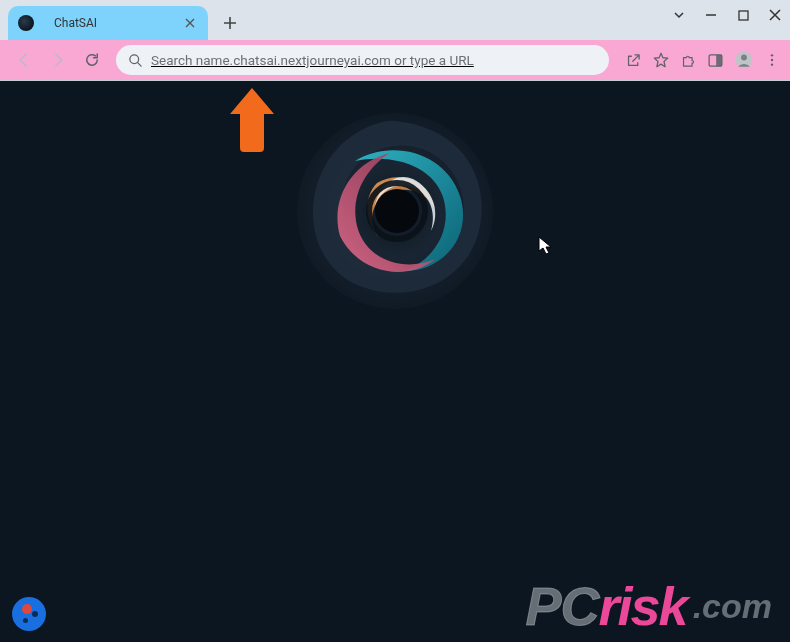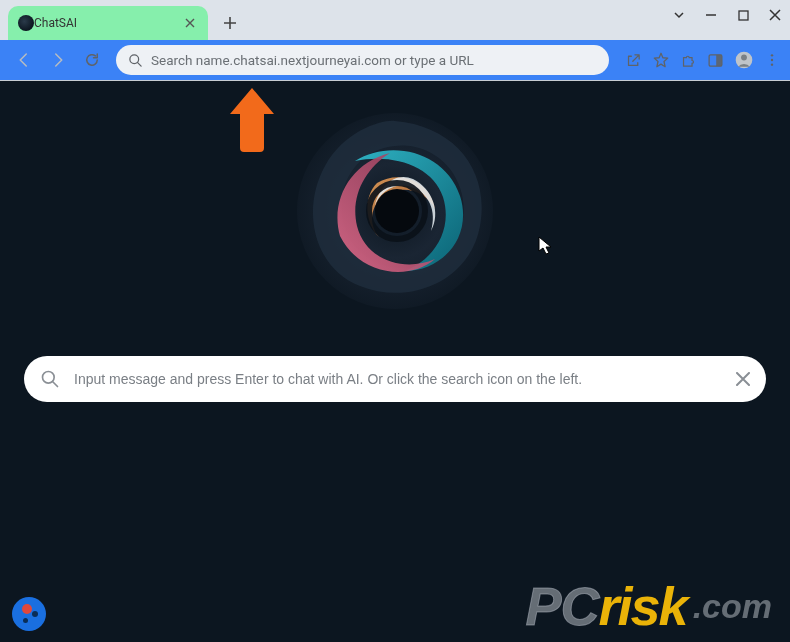--- a/index.html
+++ b/index.html
@@ -22,26 +22,26 @@
 .titlebar {
   display: flex;
   align-items: flex-end;
   height: 40px;
   padding: 6px 8px 0 8px;
   position: relative;
 }
 .tab {
   display: flex;
   align-items: center;
-  background: #86efac;
+  background: #7dd3fc;
   border-radius: 10px 10px 0 0;
   height: 34px;
   padding: 0 10px;
   min-width: 200px;
-  gap: 0;
+  gap: 20px;
   position: relative;
 }
 .tab .favicon {
   width: 16px; height: 16px;
   border-radius: 50%;
   background: radial-gradient(circle at 40% 40%, #2a3a4a 0%, #0c1620 70%);
   flex-shrink: 0;
 }
 .tab .tab-title {
   font-size: 12px;
@@ -83,24 +83,25 @@
   display: flex;
   align-items: center; justify-content: center;
   color: #333;
   cursor: pointer;
 }
 
 
 .toolbar {
   display: flex;
   align-items: center;
-  background: #3b82f6;
+  background: #f9a8d4;
   height: 40px;
   padding: 5px 10px;
   gap: 6px;
+  text-decoration: underline;
 }
 .nav-btn {
   width: 28px; height: 28px;
   display: flex;
   align-items: center; justify-content: center;
   color: #5f6368;
   border-radius: 50%;
   cursor: pointer;
 }
 .nav-btn.disabled { color: #b8bcc0; cursor: default; }
@@ -233,21 +234,21 @@
   font-weight: 700;
   font-size: 54px;
   color: rgba(210, 215, 222, 0.45);
   -webkit-text-stroke: 1px rgba(180,186,195,0.5);
   letter-spacing: -1px;
 }
 .watermark .risk {
   font-style: italic;
   font-weight: 700;
   font-size: 54px;
-  color: #eab308;
+  color: #ec4899;
   letter-spacing: -2px;
 }
 .watermark .com {
   font-style: italic;
   font-weight: 700;
   font-size: 34px;
   color: rgba(210, 215, 222, 0.45);
   margin-left: 6px;
 }
 
@@ -411,36 +412,20 @@
         <path d="M82 72 C105 58 135 70 140 98 C132 82 112 74 94 82 C76 90 72 112 84 126 C70 112 68 86 82 72 Z" fill="url(#lg-orange)" opacity="0.9"></path>
 
         <path d="M118 68 C138 78 146 102 136 120 C142 100 134 82 116 76 C100 71 86 80 80 94 C84 76 100 60 118 68 Z" fill="#e8f0f5" opacity="0.85"></path>
 
         <circle cx="102" cy="100" r="22" fill="#05090e"></circle>
         <circle cx="102" cy="100" r="28" fill="none" stroke="#0a1118" stroke-width="6" opacity="0.9"></circle>
       </svg>
     </div>
   </div>
 
-  <div class="page-search-wrap">
-    <div class="page-search">
-      <span class="ps-icon">
-        <svg width="20" height="20" viewBox="0 0 24 24">
-            <circle cx="10" cy="10" r="7" stroke="currentColor" stroke-width="2" fill="none"></circle>
-            <path d="M15 15 L21 21" stroke="currentColor" stroke-width="2" stroke-linecap="round"></path>
-          </svg>
-      </span>
-      <input class="ps-input" type="text" placeholder="Input message and press Enter to chat with AI. Or click the search icon on the left." style="">
-      <span class="ps-clear">
-        <svg width="14" height="14" viewBox="0 0 14 14">
-            <path d="M1 1 L13 13 M13 1 L1 13" stroke="currentColor" stroke-width="2" stroke-linecap="round"></path>
-          </svg>
-      </span>
-    </div>
-  </div>
 
   <div class="badge">
     <span class="dot1"></span>
     <span class="dot2"></span>
     <span class="dot3"></span>
   </div>
 
   <div class="watermark">
     <span class="pc">PC</span>
     <span class="risk">risk</span>

